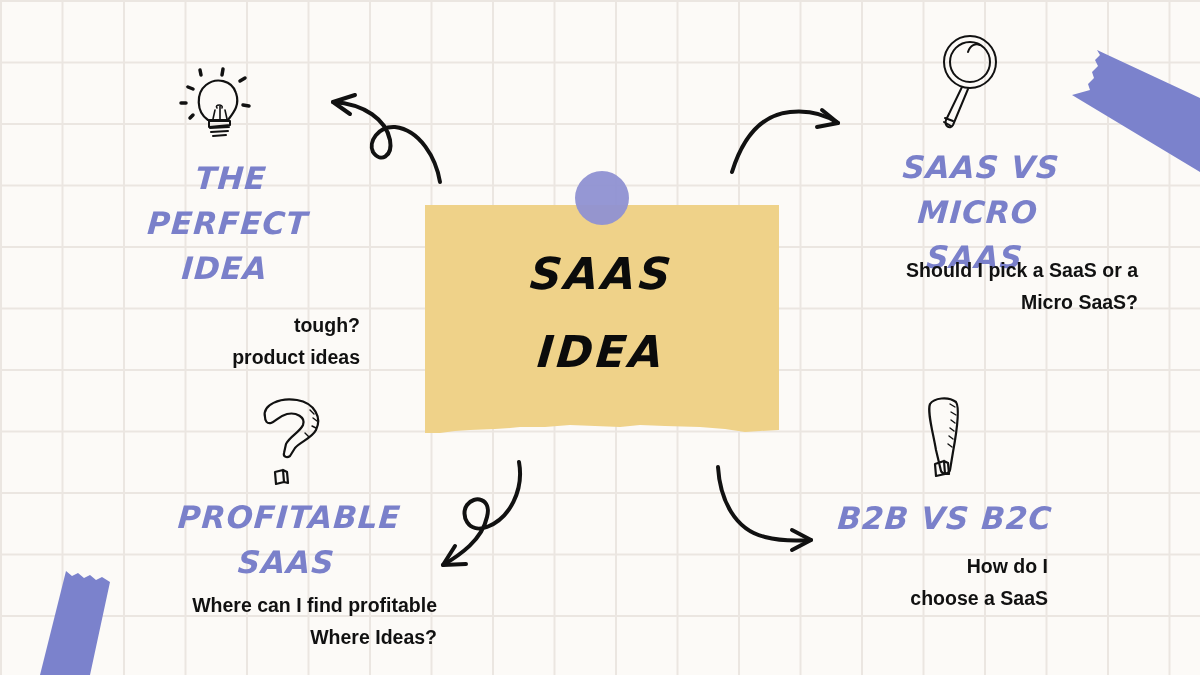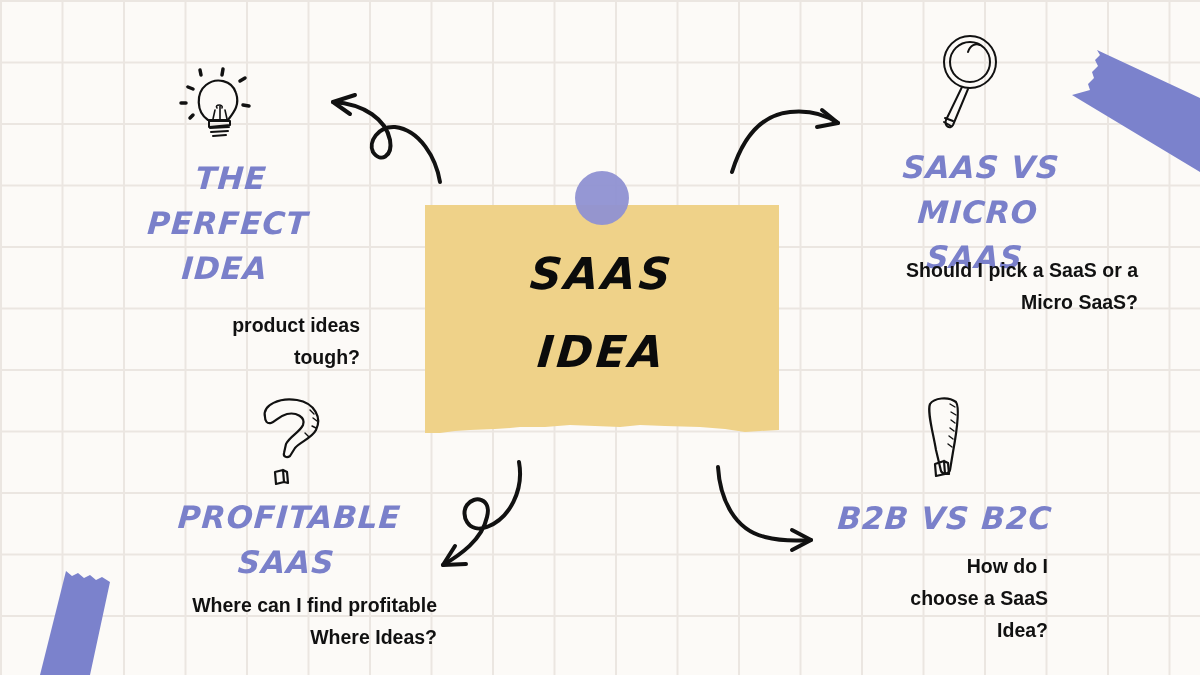--- a/index.html
+++ b/index.html
@@ -105,22 +105,22 @@
   </g>
 </svg>
 
 <div>
   <div class="heading" style="left:118px; top:156px; width:220px;">
     <div>The</div>
     <div>Perfect</div>
     <div>Idea</div>
   </div>
   <div class="sub" style="left:100px; top:309px; width:260px;">
+    <div>tough?</div>
     <div>product ideas</div>
-    <div>tough?</div>
   </div>
 </div>
 
 <div>
   <div class="heading" style="left:838px; top:145px; width:280px;">
     <div>SaaS vs Micro</div>
     <div>SaaS</div>
   </div>
   <div class="sub" style="left:838px; top:254px; width:300px;">
     <div>Should I pick a SaaS or a</div>
@@ -139,15 +139,14 @@
   </div>
 </div>
 
 <div>
   <div class="heading" style="left:820px; top:496px; width:250px;">
     <div>B2B vs B2C</div>
   </div>
   <div class="sub" style="left:838px; top:550px; width:210px;">
     <div>How do I</div>
     <div>choose a SaaS</div>
-    <div>Idea?</div>
   </div>
 </div>
 
 </body></html>

